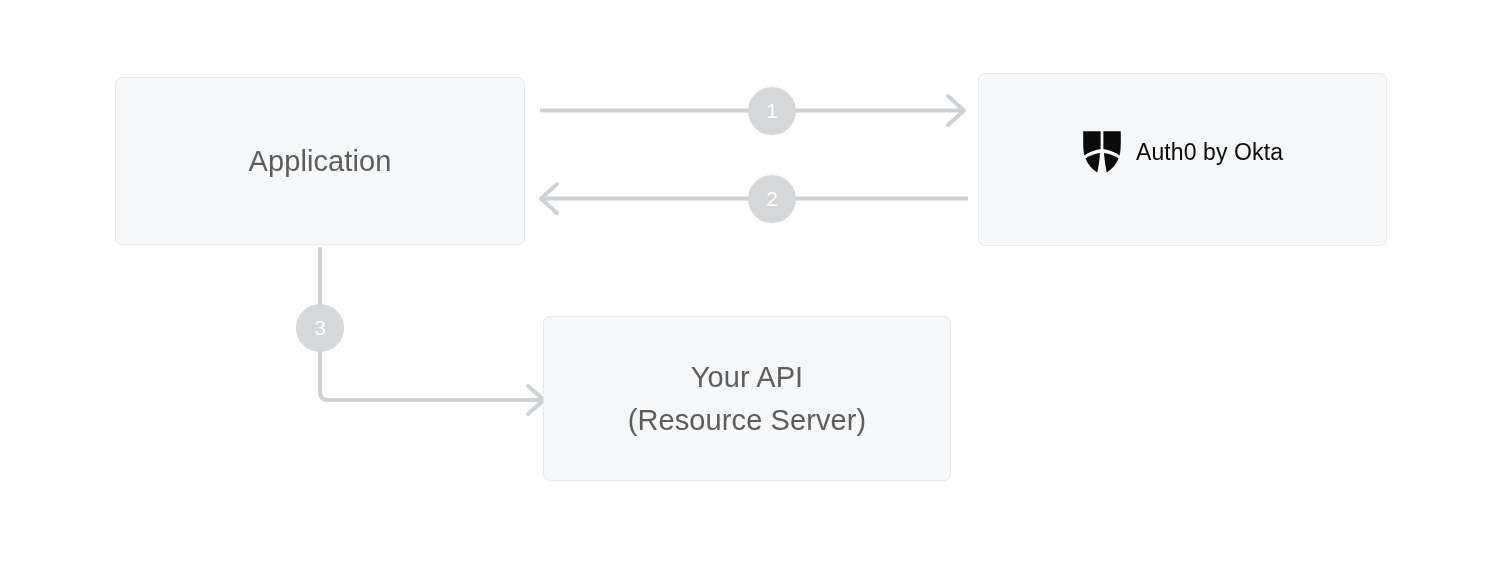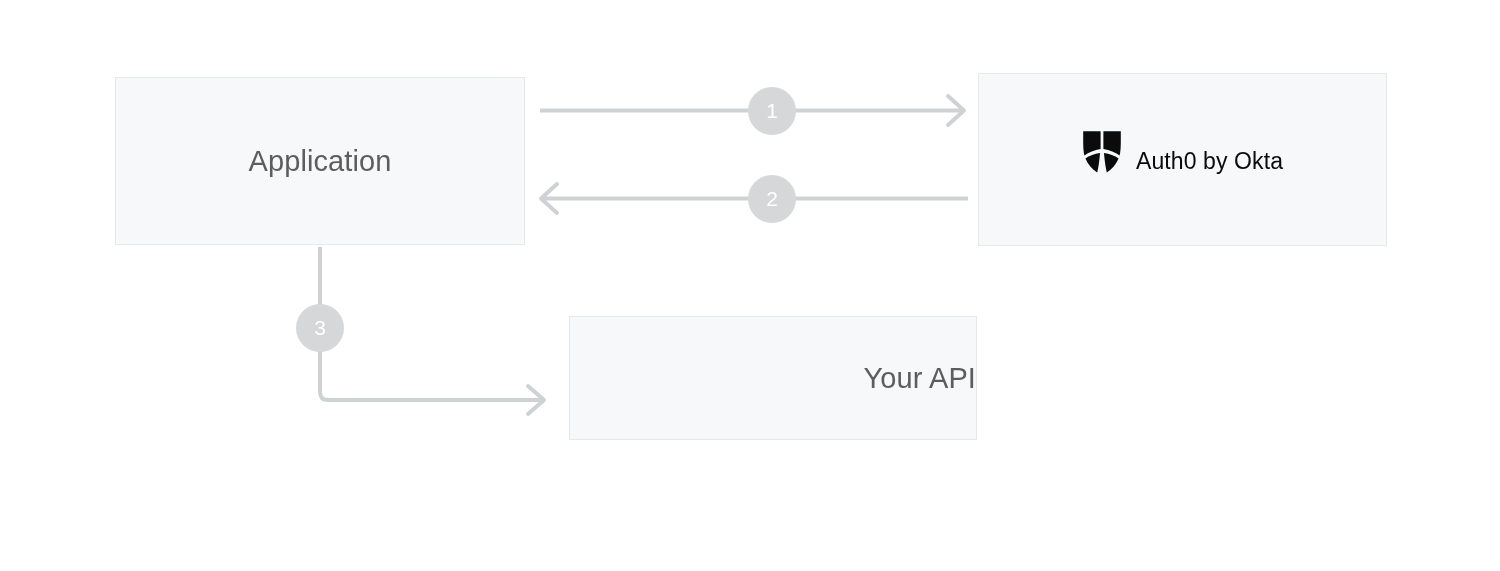--- a/index.html
+++ b/index.html
@@ -35,21 +35,21 @@
     z-index: 1;
   }
 
   
   .node-box {
     position: absolute;
     z-index: 2;
     box-sizing: border-box;
     background: #f7f8f9;
     border: 1px solid #e6e8ea;
-    border-radius: 0;
+    border-radius: 7px;
     display: flex;
     flex-direction: column;
     align-items: center;
     justify-content: center;
     text-align: center;
     color: #5a5a5a;
   }
 
   .node-line {
     font-size: 29px;
@@ -68,32 +68,31 @@
   }
 
   #node-authorization-server {
     left: 978px;
     top: 73px;
     width: 409px;
     height: 173px;
   }
 
   #node-your-api {
-    left: 569px;
+    left: 543px;
     top: 316px;
     width: 408px;
-    height: 124px;
-    align-items: flex-end;
+    height: 165px;
   }
 
   
   .brand-lockup {
     display: flex;
     flex-direction: row;
-    align-items: flex-end;
+    align-items: center;
     justify-content: center;
     gap: 14px;
     margin-bottom: 16px;
   }
   .brand-mark {
     width: 40px;
     height: 44px;
     display: block;
     flex: none;
   }
@@ -171,19 +170,20 @@
                  C23.5 37.4 22.6 31.0 22.0 23.1
                  C27.5 23.8 32.7 25.8 36.6 28.6 Z"></path>
       </svg>
       <div class="brand-wordmark">Auth0 by Okta</div>
     </div>
 
   </div>
 
   <div class="node-box" id="node-your-api">
     <div class="node-line">Your API</div>
+    <div class="node-line">(Resource Server)</div>
   </div>
 
   <div class="step-badge" id="step-badge-1">1</div>
   <div class="step-badge" id="step-badge-2">2</div>
   <div class="step-badge" id="step-badge-3">3</div>
 
 </div>
 
 </body></html>

